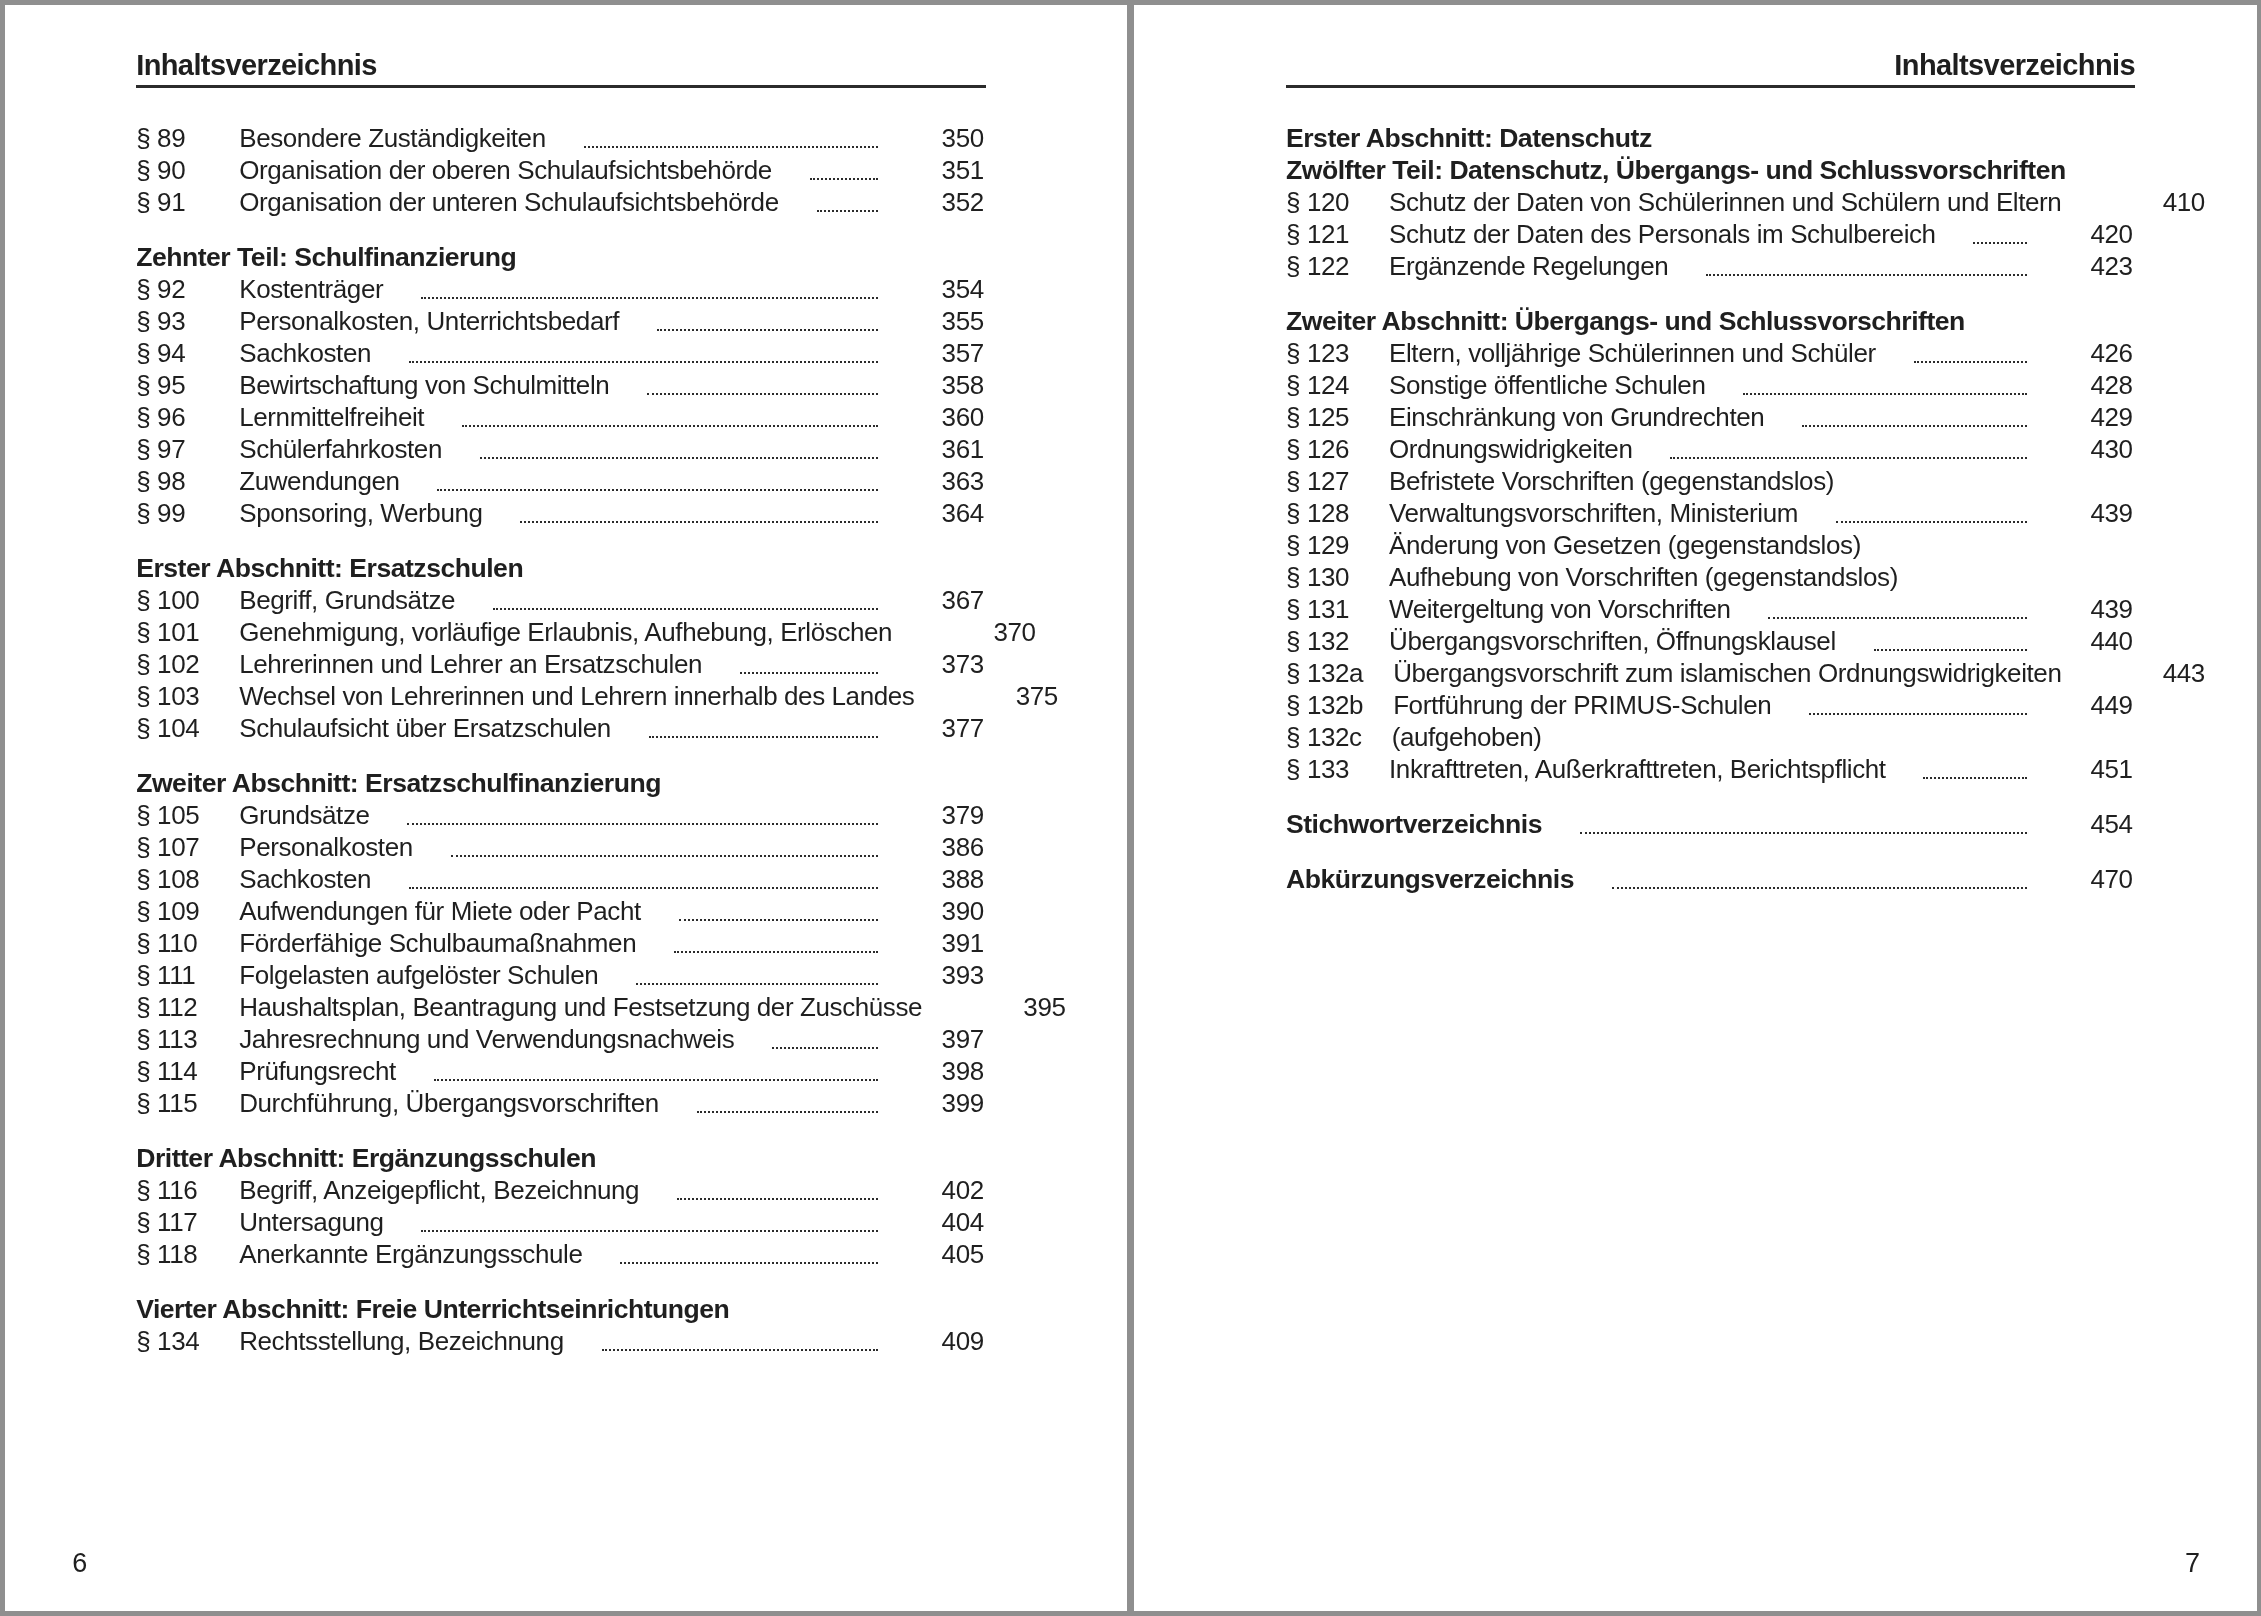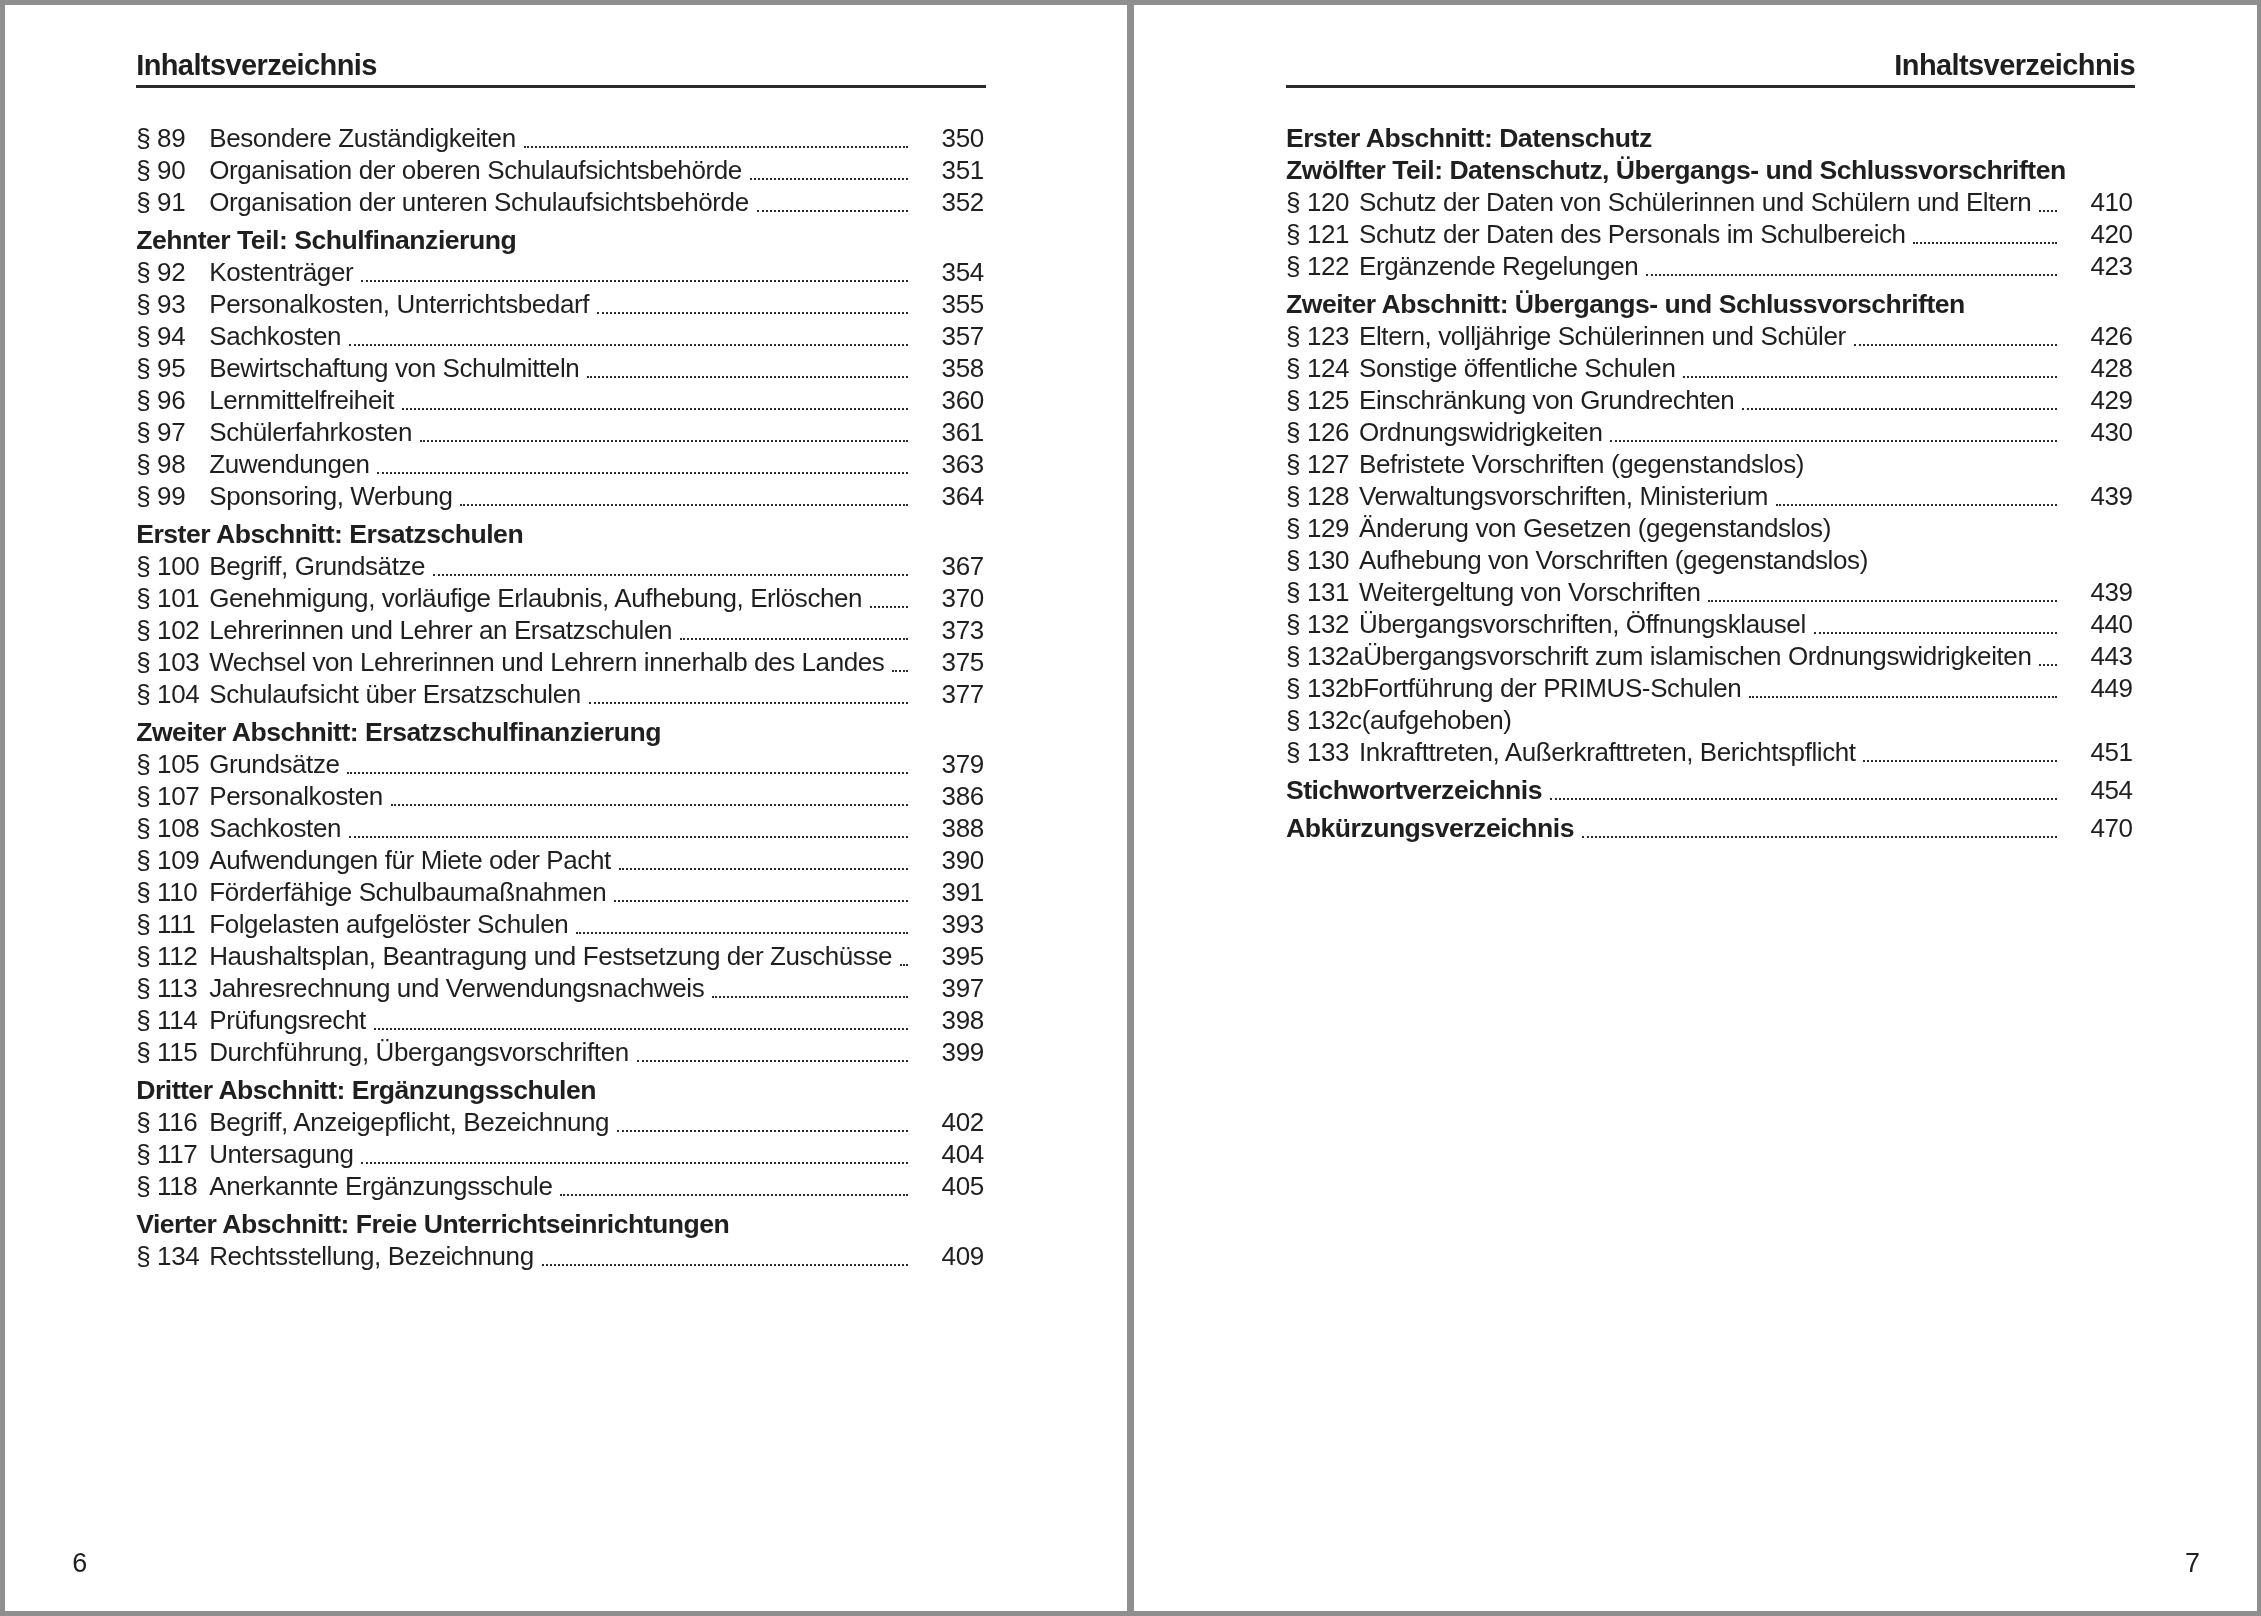--- a/index.html
+++ b/index.html
@@ -26,29 +26,29 @@
   .page-right .content{left:152px;width:849px;}
   .page-header{
     font-size:29px;font-weight:bold;line-height:30px;
     letter-spacing:-0.6px;
   }
   .page-right .page-header{text-align:right;}
   .header-rule{
     margin-top:4.5px;height:3.2px;background:var(--rule,#2b2b2b);
   }
   .toc{margin-top:34px;}
-  .section + .section{margin-top:6px;}
+  .section + .section{margin-top:23px;}
   .heading{
     font-size:26.6px;font-weight:bold;line-height:32px;
     letter-spacing:-0.5px;white-space:nowrap;
   }
   .row{
     display:flex;align-items:stretch;
     font-size:26px;line-height:32px;height:32px;
-    letter-spacing:-0.4px;white-space:nowrap;
+    letter-spacing:-0.4px;white-space:nowrap;gap:30px;
   }
   .row.bold .title{font-weight:bold;letter-spacing:-0.5px;font-size:26.6px;}
   .num{flex:0 0 73px;}
   .title{flex:0 0 auto;}
   .leader{
     flex:1 1 auto;
     margin-left:7.8px;margin-right:31px;margin-bottom:5.8px;
     border-bottom:2.6px dotted var(--rule,#2b2b2b);
     min-width:0;
   }

